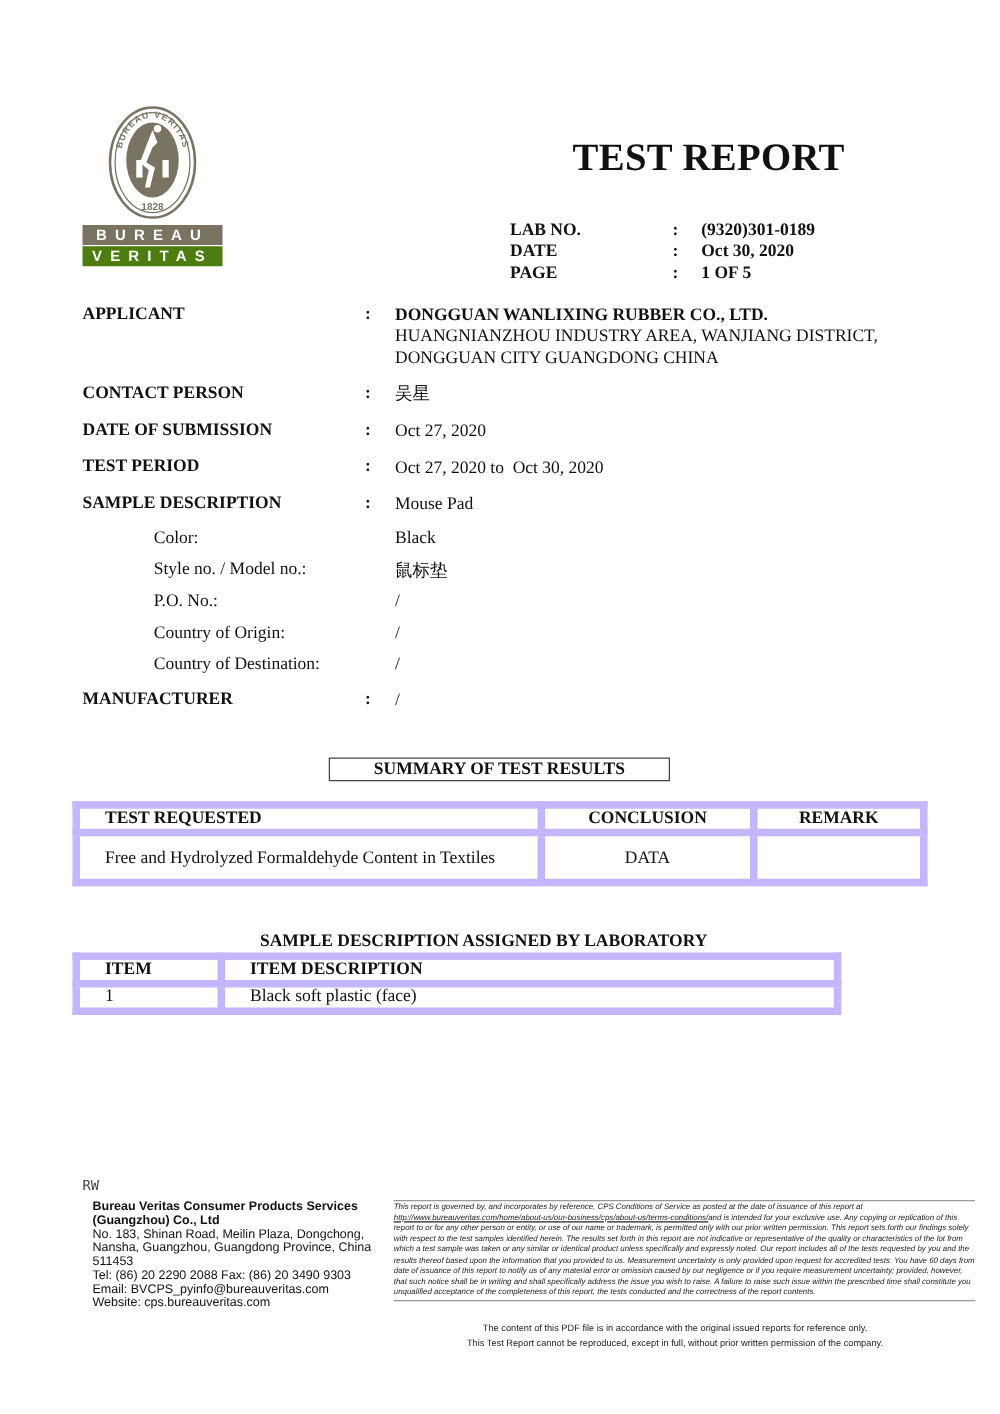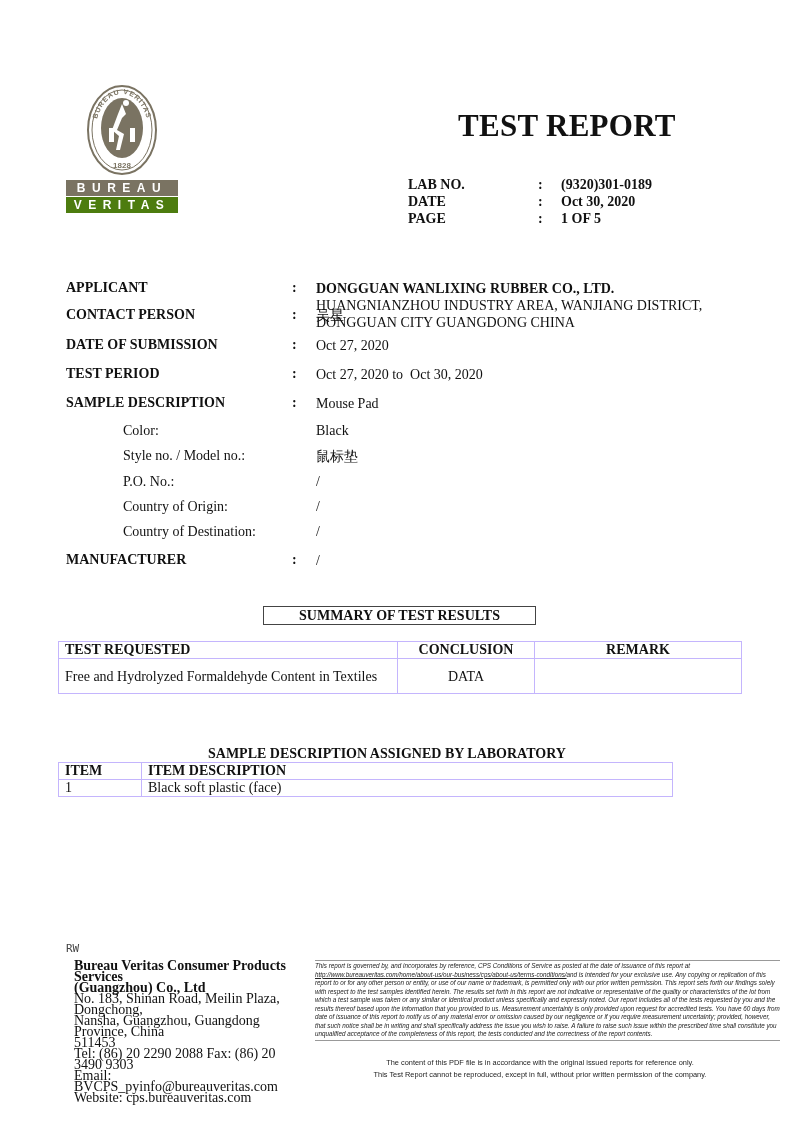--- a/index.html
+++ b/index.html
@@ -20,30 +20,30 @@
     .meta-row .c { width: 23px; }
     .field { left: 66px; font-size: 14px; display: flex; }
     .field .k { width: 226px; font-weight: bold; }
     .field .c { width: 24px; font-weight: bold; }
     .field .v { line-height: 17px; }
     .sub { left: 123px; font-size: 14px; display: flex; }
     .sub .k { width: 193px; }
     .summary-title { left: 263px; top: 606px; width: 271px; height: 17px; border: 1px solid #444;
                      text-align: center; font-weight: bold; font-size: 14px; line-height: 17px; }
     table { border-collapse: collapse; font-size: 14px; }
-    td, th { border: 1px solid #c4b5fd; padding: 0 6px; }
+    td, th { border: 6px solid #c4b5fd; padding: 0 20px; }
     .t1 { left: 58px; top: 641px; width: 684px; }
     .t1 th { font-weight: bold; height: 16px; line-height: 16px; }
     .t1 td { height: 34px; line-height: 17px; }
     .t2 { left: 58px; top: 762px; width: 615px; }
     .t2 th { text-align: left; font-weight: bold; height: 16px; line-height: 16px; }
     .t2 td { height: 16px; line-height: 16px; }
     .t2-title { left: 208px; top: 746px; font-weight: bold; font-size: 14px; }
     .rw { left: 66px; top: 942px; font-family: "DejaVu Sans Mono", monospace; font-size: 11px; color: #444; }
-    .addr { left: 74px; top: 960px; width: 230px; font-family: Liberation Serif, serif; font-size: 14px;
+    .addr { left: 74px; top: 960px; width: 230px; font-family: Liberation Sans, sans-serif; font-size: 10px;
             line-height: 11px; color: #111; }
     .addr .bold { font-weight: bold; }
     .legal { left: 315px; top: 960px; width: 465px; font-family: "Liberation Sans", sans-serif; font-size: 6.3px;
              font-style: italic; line-height: 8.5px; color: #222; border-top: 1px solid #999; border-bottom: 1px solid #999; padding: 1px 0 1px 0; }
     .legal .link { text-decoration: underline; }
     .notice { left: 300px; top: 1057px; width: 480px; font-family: "Liberation Sans", sans-serif; font-size: 7.4px;
               line-height: 12px; color: #222; }
     .notice div { text-align: center; }
   </style>
 </head>
@@ -83,21 +83,21 @@
     <span class="c">:</span>
     <span>Oct 30, 2020</span>
   </div>
   <div class="meta-row">
     <span class="k">PAGE</span>
     <span class="c">:</span>
     <span>1 OF 5</span>
   </div>
 </div>
 
-<div class="abs field" style="top:244px;margin-top:36px;">
+<div class="abs field" style="top:244px;">
   <span class="k">APPLICANT</span>
   <span class="c">:</span>
   <span class="v">
     <div style="font-weight:bold;">DONGGUAN WANLIXING RUBBER CO., LTD.</div>
     <div>HUANGNIANZHOU INDUSTRY AREA, WANJIANG DISTRICT,</div>
     <div>DONGGUAN CITY GUANGDONG CHINA</div>
   </span>
 </div>
 
 <div class="abs field" style="top:307px;">

